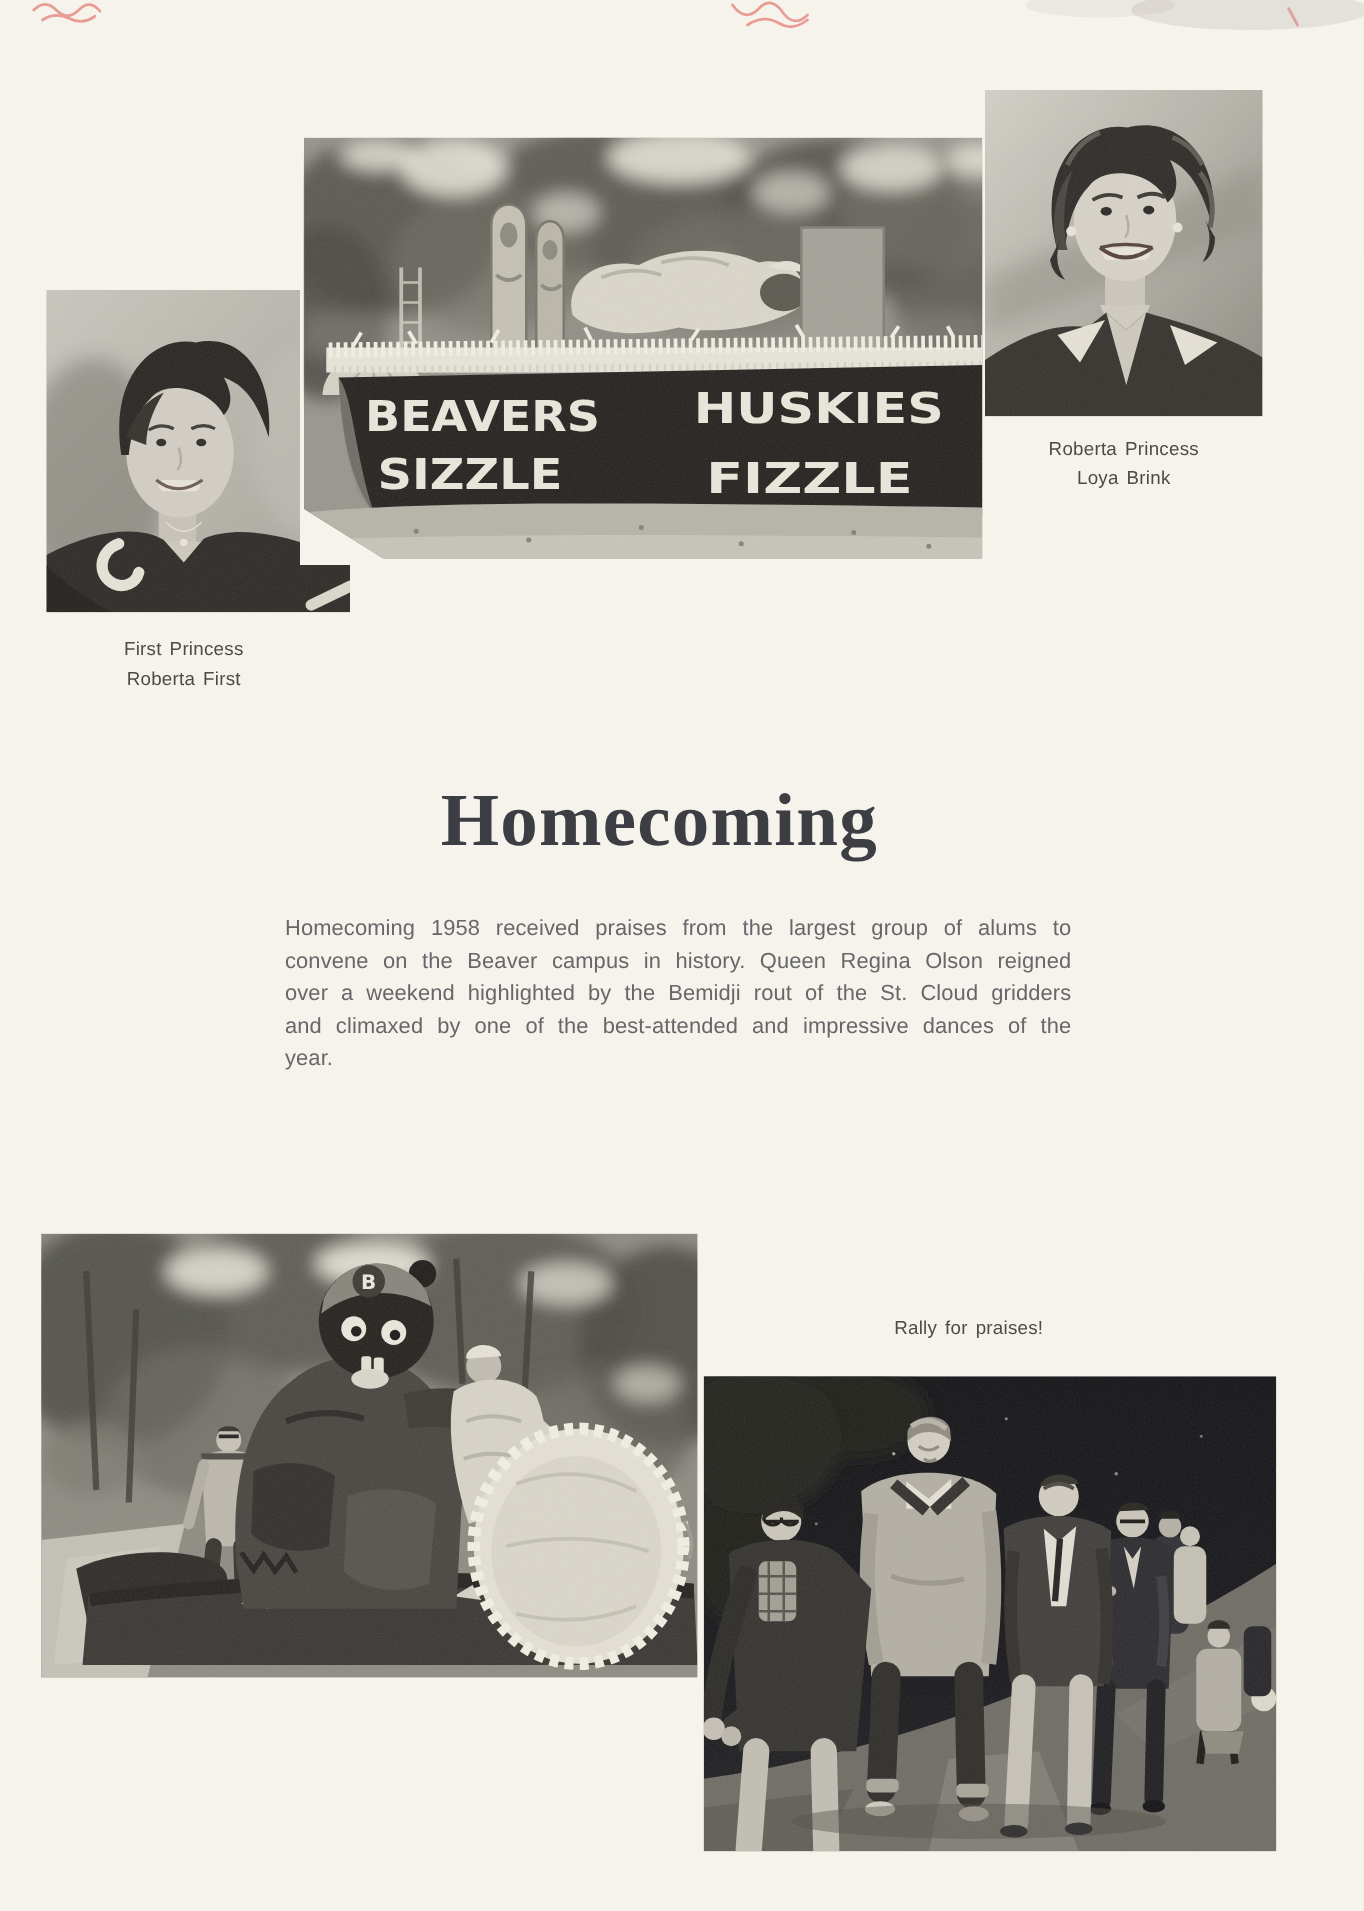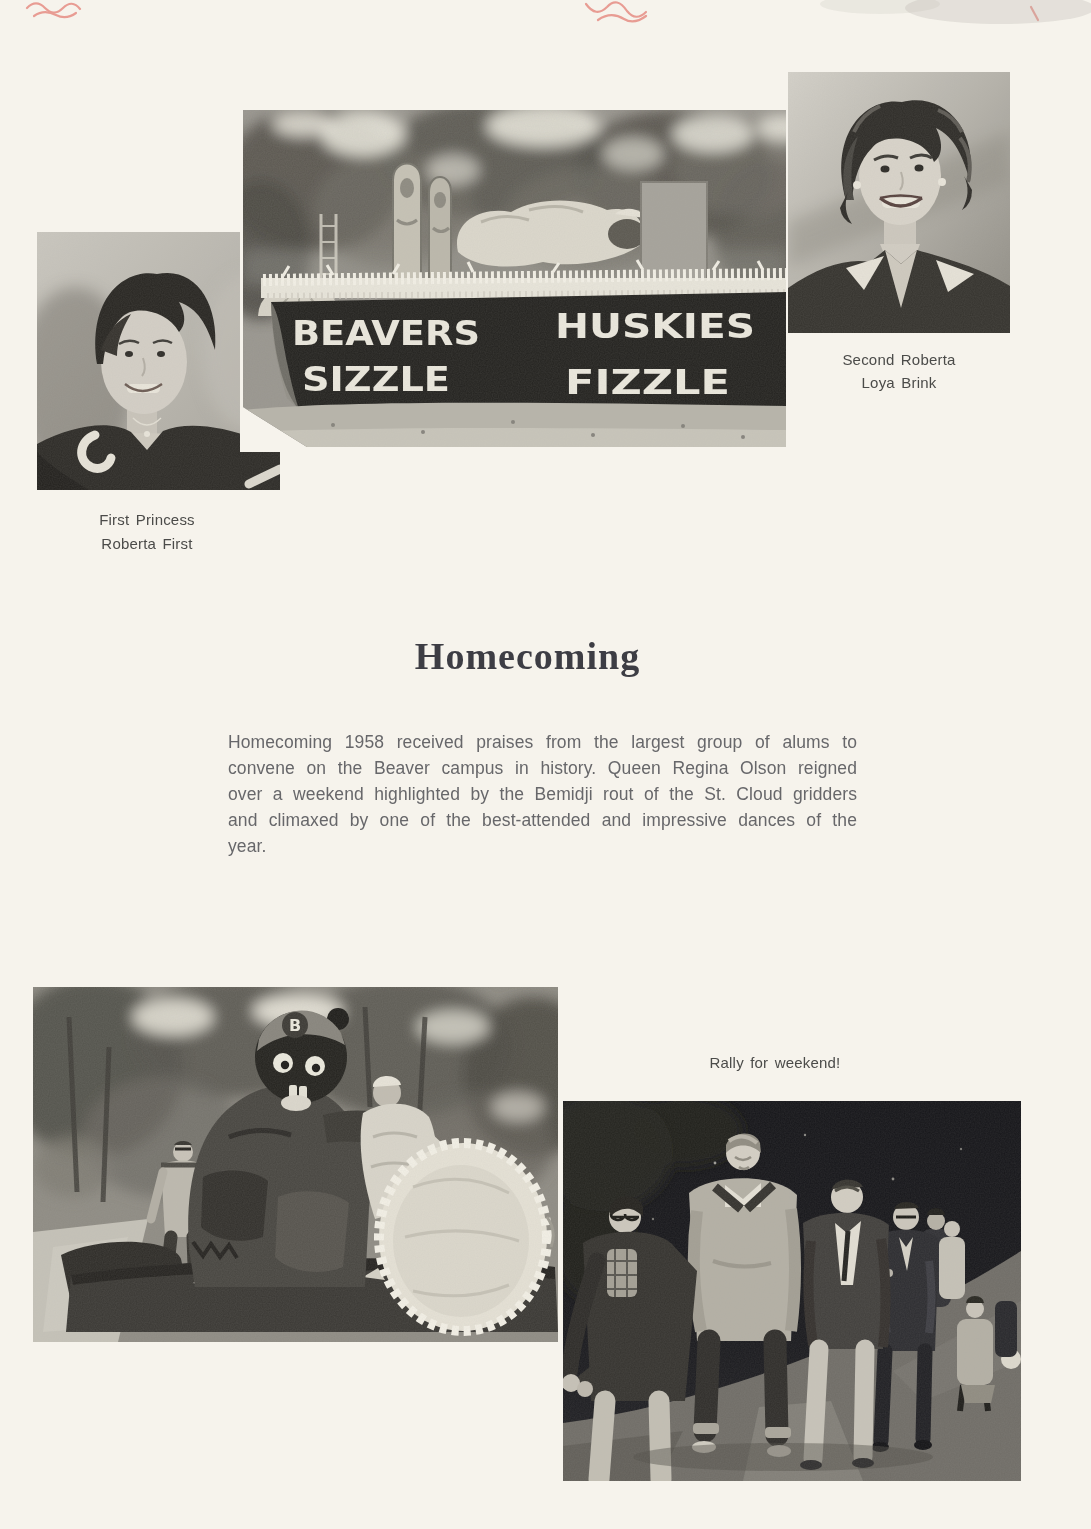--- a/index.html
+++ b/index.html
@@ -31,21 +31,21 @@
   #cap-second-princess{left:788px;top:348px;width:222px;}
   #cap-float{left:243px;top:474px;width:543px;}
   #cap-rally{left:650px;top:1051px;width:250px;}
   #cap-beaver{
     left:85px;top:1363px;width:400px;
     text-align:justify;text-align-last:justify;
   }
   #article-title{
     left:0;top:626px;width:1055px;text-align:center;
     font-family:"Liberation Serif",serif;font-weight:700;
-    font-size:38px;line-height:60px;color:#3d3d44;letter-spacing:1px;
+    font-size:60px;line-height:60px;color:#3d3d44;letter-spacing:1px;
   }
   #article-body{
     left:228px;top:713px;width:629px;
     font-size:17.5px;line-height:26px;text-align:justify;
     color:#67676a;word-spacing:3.5px;letter-spacing:.1px;margin-top:16px;
   }
   #page-number{
     left:505px;top:1546px;width:60px;text-align:right;
     font-size:19px;color:#45454a;
   }
@@ -264,21 +264,21 @@
       <rect x="94" y="126" width="38" height="10" rx="5" fill="#ebe7dc"></rect>
       <path d="M92,126 q 20,16 42,0" stroke="#55403c" stroke-width="3.2" fill="none"></path>
       <path d="M92,126 q 20,-5 42,0" stroke="#55403c" stroke-width="2.4" fill="none"></path>
 
       <circle cx="69" cy="113" r="4" fill="#eae6db"></circle>
       <circle cx="154" cy="110" r="4" fill="#eae6db"></circle>
       <rect width="222" height="261" filter="url(#p3n)"></rect>
     </svg>
   </div>
   <div id="cap-second-princess" class="cap">
-    <div>Second Roberta</div>
+    <div>Roberta Princess</div>
     <div>Loya Brink</div>
   </div>
 
   <div id="article-title" class="abs">Homecoming</div>
   <div id="article-body" class="abs">Homecoming 1958 received praises from the largest group of alums to convene on the Beaver campus in history. Queen Regina Olson reigned over a weekend highlighted by the Bemidji rout of the St. Cloud gridders and climaxed by one of the best-attended and impressive dances of the year.</div>
 
   <div id="photo-beaver" class="photo">
     <svg width="525" height="355" viewBox="0 0 525 355">
       <defs>
         <filter id="p4b" x="-40%" y="-40%" width="180%" height="180%">
@@ -376,21 +376,21 @@
         <ellipse cx="430" cy="250" rx="84" ry="94" fill="#e6e2d6"></ellipse>
         <ellipse cx="430" cy="250" rx="84" ry="94" fill="none" stroke="#f4f1e7" stroke-width="10" stroke-dasharray="7 5"></ellipse>
         <ellipse cx="428" cy="254" rx="68" ry="76" fill="#dcd8cc"></ellipse>
         <path d="M380,200 q 50,-18 96,6 M372,250 q 58,-14 114,4 M380,304 q 52,12 96,-6" stroke="#c6c2b6" stroke-width="3" fill="none"></path>
         <path d="M514,230 q 10,14 4,30" stroke="#9d9a90" stroke-width="3" fill="none"></path>
       </g>
       <rect width="525" height="355" filter="url(#p4n)"></rect>
     </svg>
   </div>
 
-  <div id="cap-rally" class="cap">Rally for weekend!</div>
+  <div id="cap-rally" class="cap">Rally for praises!</div>
   <div id="photo-rally" class="photo">
     <svg width="458" height="380" viewBox="0 0 458 380">
       <defs>
         <linearGradient id="p5bg" x1="0" y1="0" x2="0" y2="1">
           <stop offset="0" stop-color="#131317"></stop>
             <stop offset=".6" stop-color="#17171b"></stop>
             <stop offset="1" stop-color="#222226"></stop>
         </linearGradient>
         <filter id="p5b" x="-40%" y="-40%" width="180%" height="180%">
             <feGaussianBlur stdDeviation="6"></feGaussianBlur>

